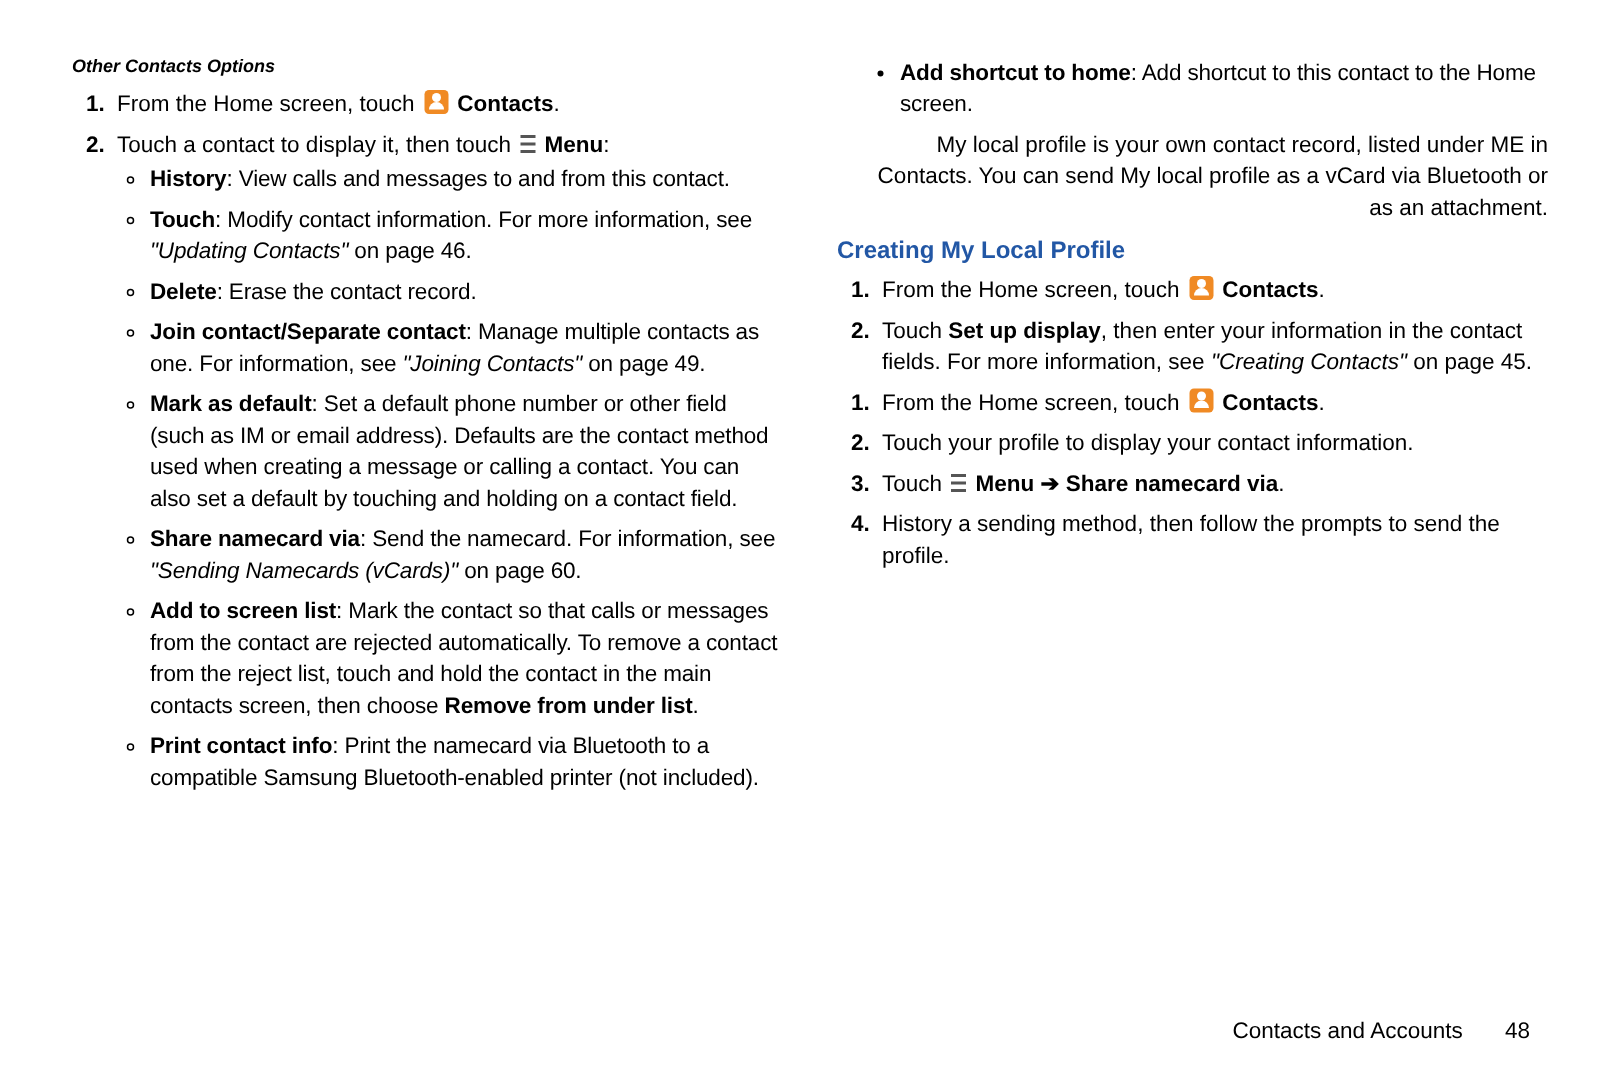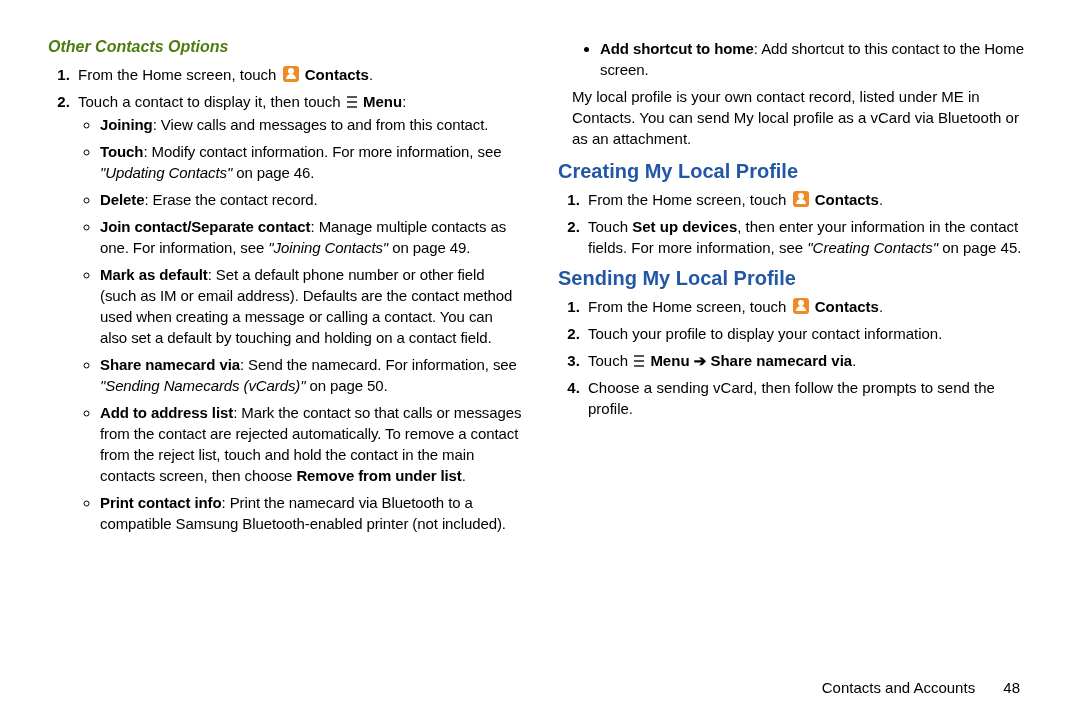--- a/index.html
+++ b/index.html
@@ -21,29 +21,29 @@
   }
   .col {
     flex: 1;
     font-size: 15px;
     line-height: 1.4;
   }
   .h3 {
     font-family: Arial, Helvetica, sans-serif;
     font-style: italic;
     font-weight: 800;
-    color: #4d7c0f;
-    font-size: 16px;
+    color: #000000;
+    font-size: 12px;
     margin: 0 0 6px 0;
   }
   .h4 {
     font-family: Arial, Helvetica, sans-serif;
     font-weight: 800;
     color: #2257a5;
-    font-size: 20px;
+    font-size: 16px;
     margin: 6px 0 4px 0;
   }
   ol.steps {
     margin: 0 0 6px 0;
     padding-left: 26px;
   }
   ol.steps > li {
     margin-bottom: 6px;
     padding-left: 4px;
   }
@@ -57,21 +57,21 @@
   ul.bullets > li {
     margin-bottom: 6px;
     font-family: Arial, Helvetica, sans-serif;
   }
   .condensed {
     font-stretch: condensed;
     letter-spacing: -0.1px;
   }
   .b { font-weight: 800; }
   .i { font-style: italic; }
-  .para { margin: 4px 0 8px 14px; }
+  .para { margin: 4px 0 8px 14px; text-align: right; }
   .footer {
     position: absolute;
     bottom: 24px;
     right: 60px;
     font-size: 15px;
   }
   .pgnum { margin-left: 24px; }
   .icon-contacts {
     display: inline-block;
     width: 16px; height: 16px;
@@ -125,63 +125,62 @@
     <ol class="steps">
       <li>
         <span>From the Home screen, touch </span><span class="icon-contacts"></span>
         <span class="b">Contacts</span><span>.</span>
       </li>
       <li>
         <span>Touch a contact to display it, then touch </span><span class="icon-menu"></span>
         <span class="b">Menu</span><span>:</span>
 
         <ul class="bullets condensed">
-          <li><span class="b">Joining</span><span>: View calls and messages to and from this contact.</span></li>
+          <li><span class="b">History</span><span>: View calls and messages to and from this contact.</span></li>
           <li><span class="b">Touch</span><span>: Modify contact information. For more information, see </span><span class="i">"Updating Contacts"</span><span> on page 46.</span></li>
           <li><span class="b">Delete</span><span>: Erase the contact record.</span></li>
           <li><span class="b">Join contact/Separate contact</span><span>: Manage multiple contacts as one. For information, see </span><span class="i">"Joining Contacts"</span><span> on page 49.</span></li>
           <li><span class="b">Mark as default</span><span>: Set a default phone number or other field (such as IM or email address). Defaults are the contact method used when creating a message or calling a contact. You can also set a default by touching and holding on a contact field.</span></li>
-          <li><span class="b">Share namecard via</span><span>: Send the namecard. For information, see </span><span class="i">"Sending Namecards (vCards)"</span><span> on page 50.</span></li>
-          <li><span class="b">Add to address list</span><span>: Mark the contact so that calls or messages from the contact are rejected automatically. To remove a contact from the reject list, touch and hold the contact in the main contacts screen, then choose </span><span class="b">Remove from under list</span><span>.</span></li>
+          <li><span class="b">Share namecard via</span><span>: Send the namecard. For information, see </span><span class="i">"Sending Namecards (vCards)"</span><span> on page 60.</span></li>
+          <li><span class="b">Add to screen list</span><span>: Mark the contact so that calls or messages from the contact are rejected automatically. To remove a contact from the reject list, touch and hold the contact in the main contacts screen, then choose </span><span class="b">Remove from under list</span><span>.</span></li>
           <li><span class="b">Print contact info</span><span>: Print the namecard via Bluetooth to a compatible Samsung Bluetooth-enabled printer (not included).</span></li>
         </ul>
       </li>
     </ol>
   </div>
 
   <div class="col">
     <ul class="bullets condensed" style="padding-left:42px">
       <li><span class="b">Add shortcut to home</span><span>: Add shortcut to this contact to the Home screen.</span></li>
     </ul>
 
     <div class="para">My local profile is your own contact record, listed under ME in Contacts. You can send My local profile as a vCard via Bluetooth or as an attachment.</div>
 
     <div class="h4">Creating My Local Profile</div>
     <ol class="steps">
       <li>
         <span>From the Home screen, touch </span><span class="icon-contacts"></span>
         <span class="b">Contacts</span><span>.</span>
       </li>
       <li>
-        <span>Touch </span><span class="b">Set up devices</span><span>, then enter your information in the contact fields. For more information, see </span><span class="i">"Creating Contacts"</span><span> on page 45.</span>
+        <span>Touch </span><span class="b">Set up display</span><span>, then enter your information in the contact fields. For more information, see </span><span class="i">"Creating Contacts"</span><span> on page 45.</span>
       </li>
     </ol>
 
-    <div class="h4">Sending My Local Profile</div>
     <ol class="steps">
       <li>
         <span>From the Home screen, touch </span><span class="icon-contacts"></span>
         <span class="b">Contacts</span><span>.</span>
       </li>
       <li>Touch your profile to display your contact information.</li>
       <li>
         <span>Touch </span><span class="icon-menu"></span>
         <span class="b">Menu</span><span class="arrow"> ➔ </span><span class="b">Share namecard via</span><span>.</span>
       </li>
-      <li>Choose a sending vCard, then follow the prompts to send the profile.</li>
+      <li>History a sending method, then follow the prompts to send the profile.</li>
     </ol>
   </div>
 
   <div class="footer">
     <span>Contacts and Accounts</span>
     <span class="pgnum">48</span>
   </div>
 </div>
 
 </body></html>

